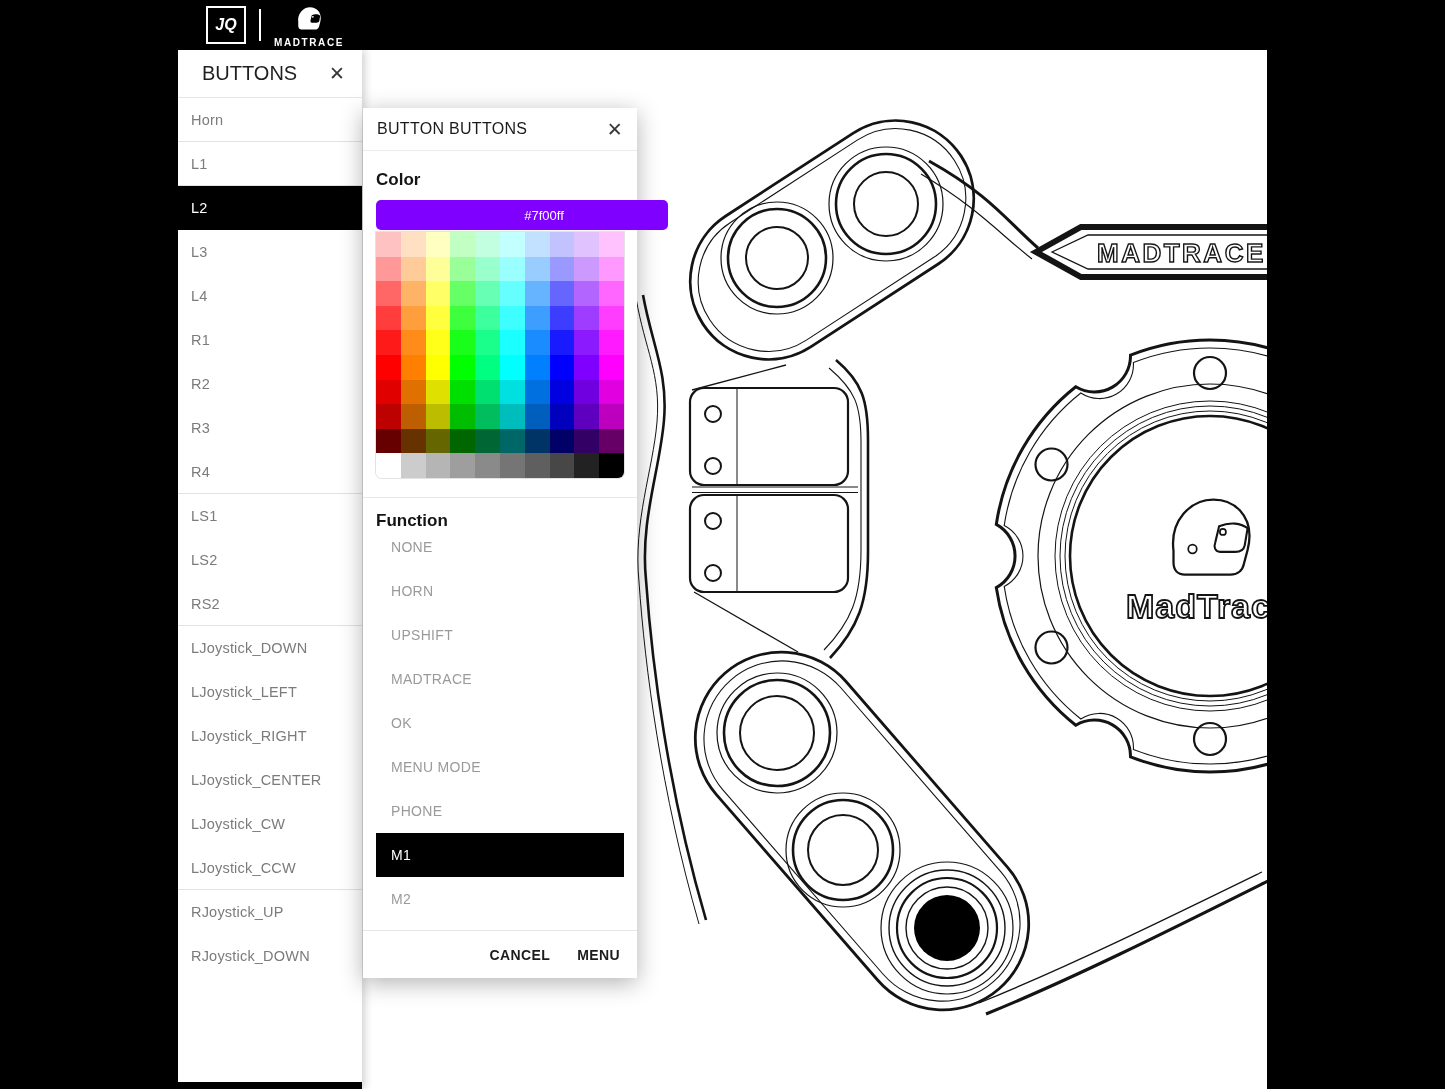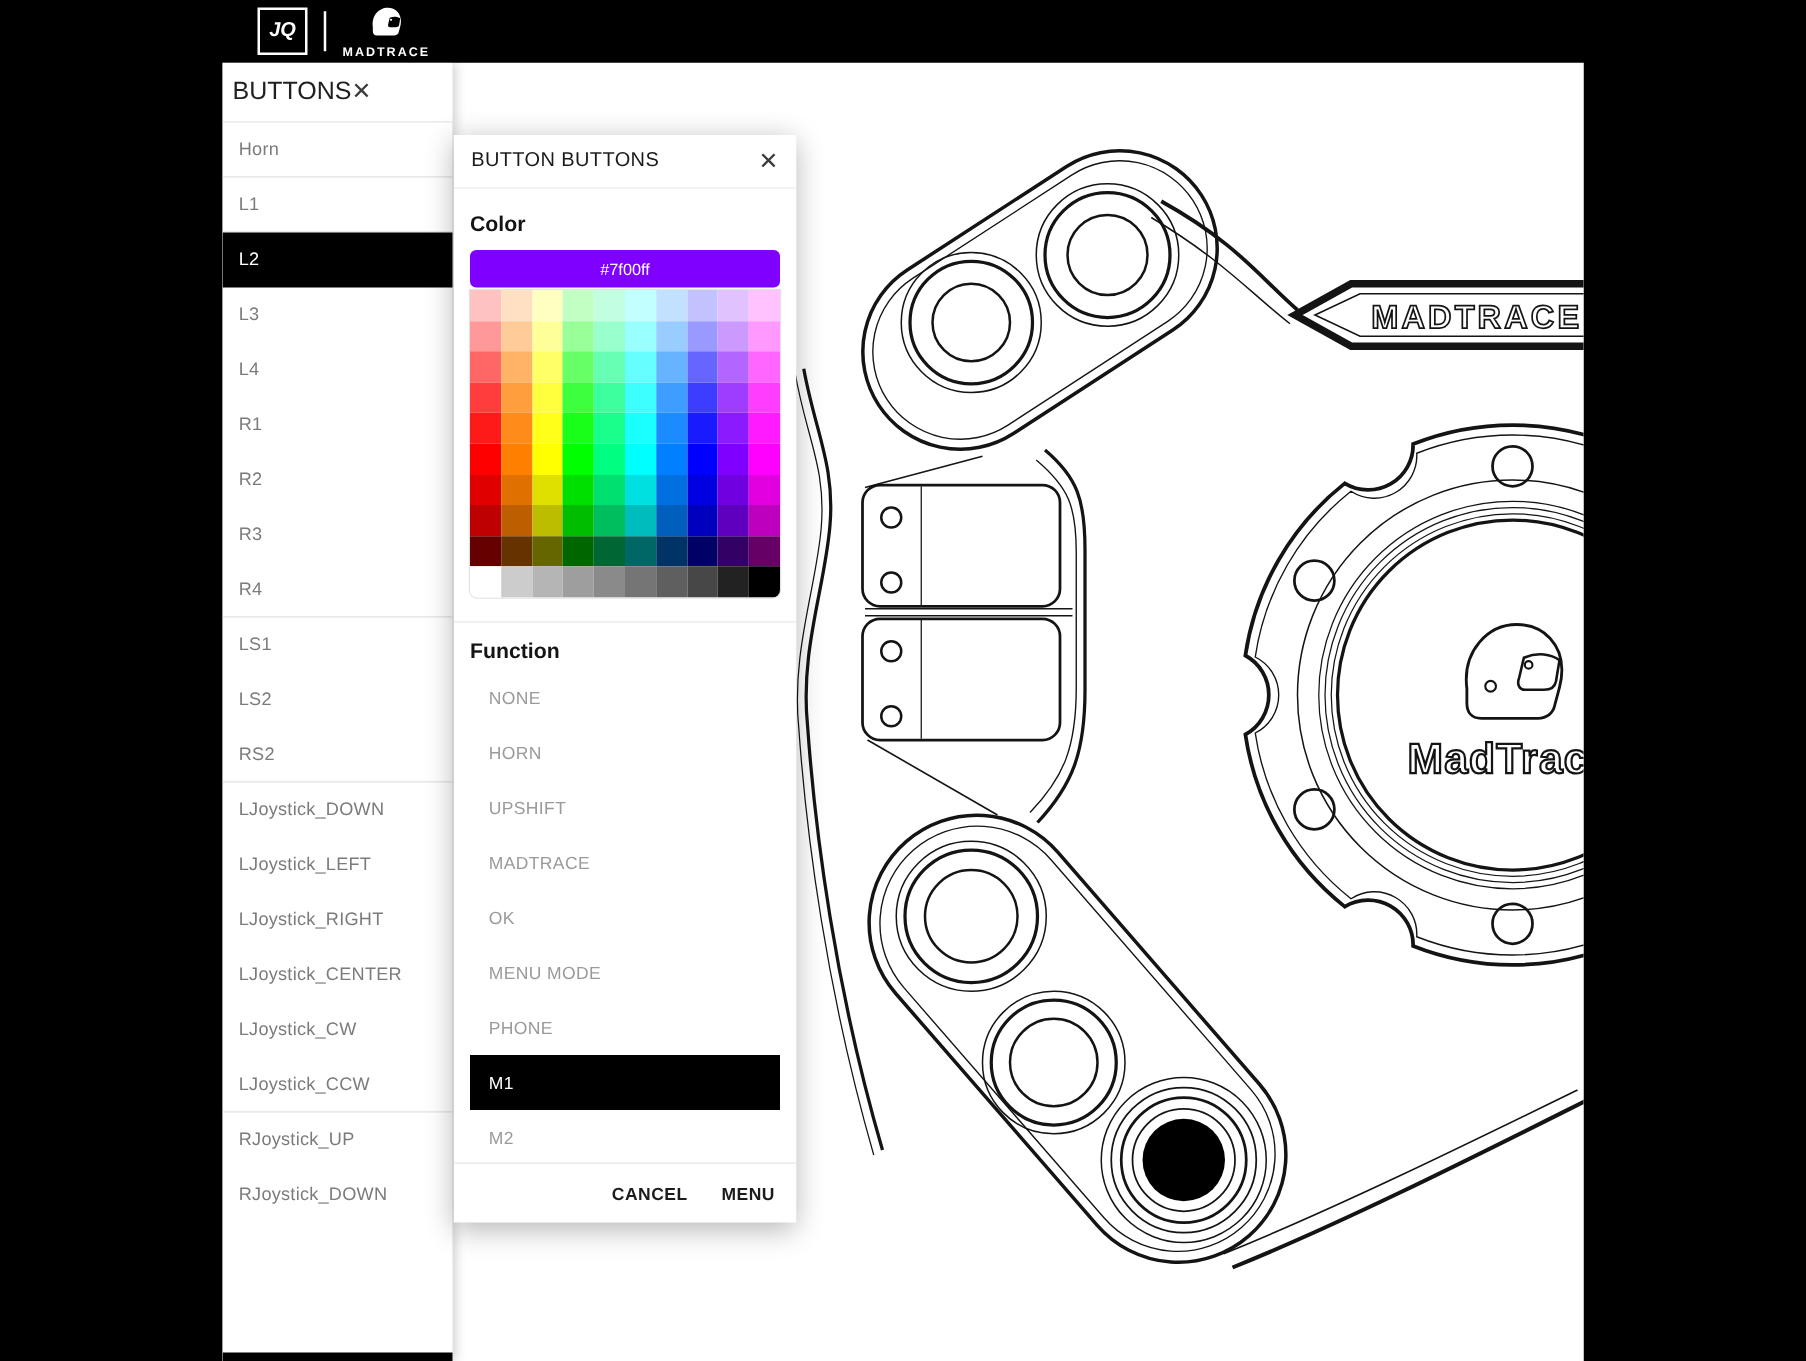--- a/index.html
+++ b/index.html
@@ -20,21 +20,21 @@
   .brand-text{color:#fff;font-size:10px;font-weight:bold;letter-spacing:1.6px;margin-top:1px;}
 
   
   .content{position:absolute;left:178px;top:50px;width:1089px;height:1039px;background:#fff;overflow:hidden;}
   .drawing{position:absolute;left:0;top:0;width:1089px;height:1039px;z-index:1;}
 
   
   .sidebar{position:absolute;left:0;top:0;width:184px;height:1039px;background:#fff;z-index:3;
            box-shadow:3px 0 8px rgba(0,0,0,0.18);}
   .sidebar-header{height:47px;border-bottom:1px solid #e6e6e6;display:flex;align-items:center;
-                  padding:0 17px 0 8px;font-size:20px;color:#1f1f1f;}
+                  justify-content:space-between;padding:0 17px 0 24px;font-size:20px;color:#1f1f1f;}
   .close-x{font-size:19px;color:#3a3a3a;line-height:1;cursor:default;}
   .side-item{height:44px;display:flex;align-items:center;padding-left:13px;font-size:14.5px;
              color:#7b7b7b;letter-spacing:.2px;box-sizing:border-box;}
   .side-item.div-after{border-bottom:1px solid #e2e2e2;}
   .side-item.selected{background:#000;color:#fff;}
   .sidebar-strip{position:absolute;left:0;bottom:0;width:100%;height:7px;background:#000;}
 
   
   .modal{position:absolute;left:185px;top:58px;width:274px;height:870px;background:#fff;z-index:4;
          box-shadow:0 5px 22px rgba(0,0,0,0.30);}
@@ -44,21 +44,21 @@
   .section-label{position:absolute;left:13px;font-size:17px;font-weight:bold;color:#141414;}
   .lbl-color{top:62px;}
   .lbl-function{top:403px;}
   .color-bar{position:absolute;left:13px;top:92px;width:248px;height:30px;border-radius:5px;
              display:flex;align-items:center;justify-content:center;color:#fff;font-size:13px;}
   .palette{position:absolute;left:13px;top:124px;width:248px;height:246px;display:grid;
            grid-template-columns:repeat(10,1fr);grid-auto-rows:24.6px;
            border-radius:0 0 6px 6px;overflow:hidden;box-shadow:0 0 0 1px #e3e3e3;}
   .swatch{width:100%;height:100%;}
   .hr-function{position:absolute;left:0;top:389px;width:100%;border-top:1px solid #e8e8e8;}
-  .function-list{position:absolute;left:0;top:428px;width:100%;height:390px;overflow:hidden;}
+  .function-list{position:absolute;left:0;top:417px;width:100%;height:390px;overflow:hidden;}
   .fn-item{height:44px;margin:0 13px;padding-left:15px;display:flex;align-items:center;
            font-size:14px;color:#9a9a9a;letter-spacing:.3px;}
   .fn-item.selected{background:#000;color:#fff;}
   .modal-footer{position:absolute;left:0;bottom:0;width:100%;height:48px;box-sizing:border-box;
                 border-top:1px solid #e6e6e6;display:flex;align-items:center;justify-content:flex-end;
                 gap:27px;padding-right:17px;}
   .footer-btn{font-size:14px;font-weight:bold;color:#1c1c1c;letter-spacing:.4px;cursor:default;}
 </style>
 </head>
 <body>
@@ -212,21 +212,21 @@
         </div>
       <div class="sidebar-strip"></div>
     </div>
 
     <div class="modal">
       <div class="modal-header">
         <span>BUTTON BUTTONS</span>
         <span class="close-x">✕</span>
       </div>
       <div class="section-label lbl-color">Color</div>
-      <div class="color-bar" style="background: rgb(127, 0, 255);">
+      <div class="color-bar" style="background: rgb(127, 0, 255); padding-left: 44px;">
         <span>#7f00ff</span>
       </div>
       <div class="palette">
           <div class="swatch" style="background: rgb(255, 194, 194);"></div>
           <div class="swatch" style="background: rgb(255, 224, 194);"></div>
           <div class="swatch" style="background: rgb(255, 255, 194);"></div>
           <div class="swatch" style="background: rgb(194, 255, 194);"></div>
           <div class="swatch" style="background: rgb(194, 255, 224);"></div>
           <div class="swatch" style="background: rgb(194, 255, 255);"></div>
           <div class="swatch" style="background: rgb(194, 224, 255);"></div>

